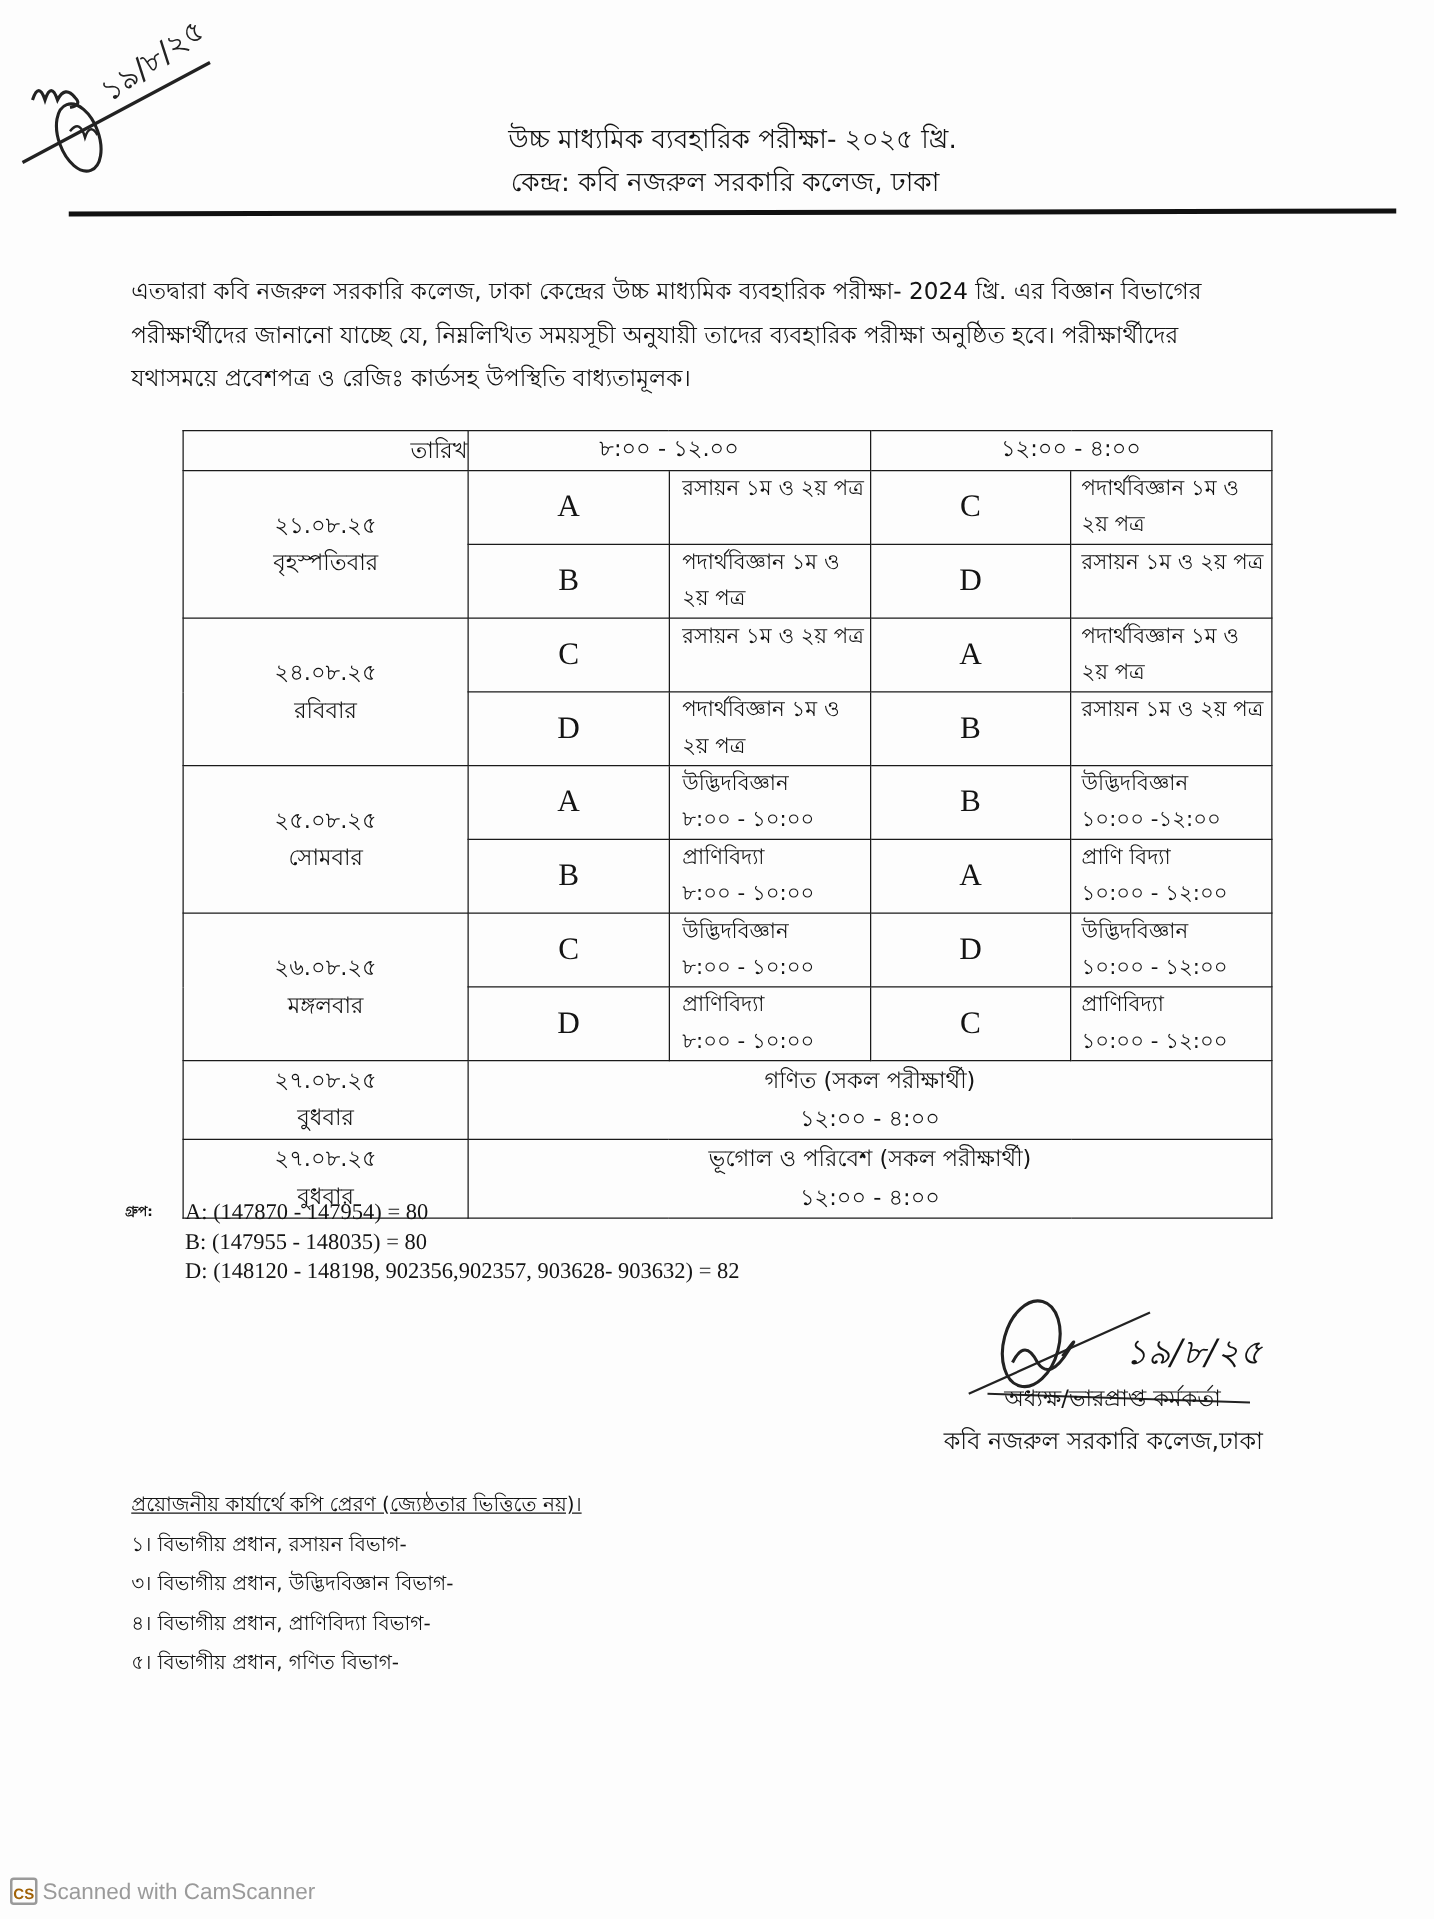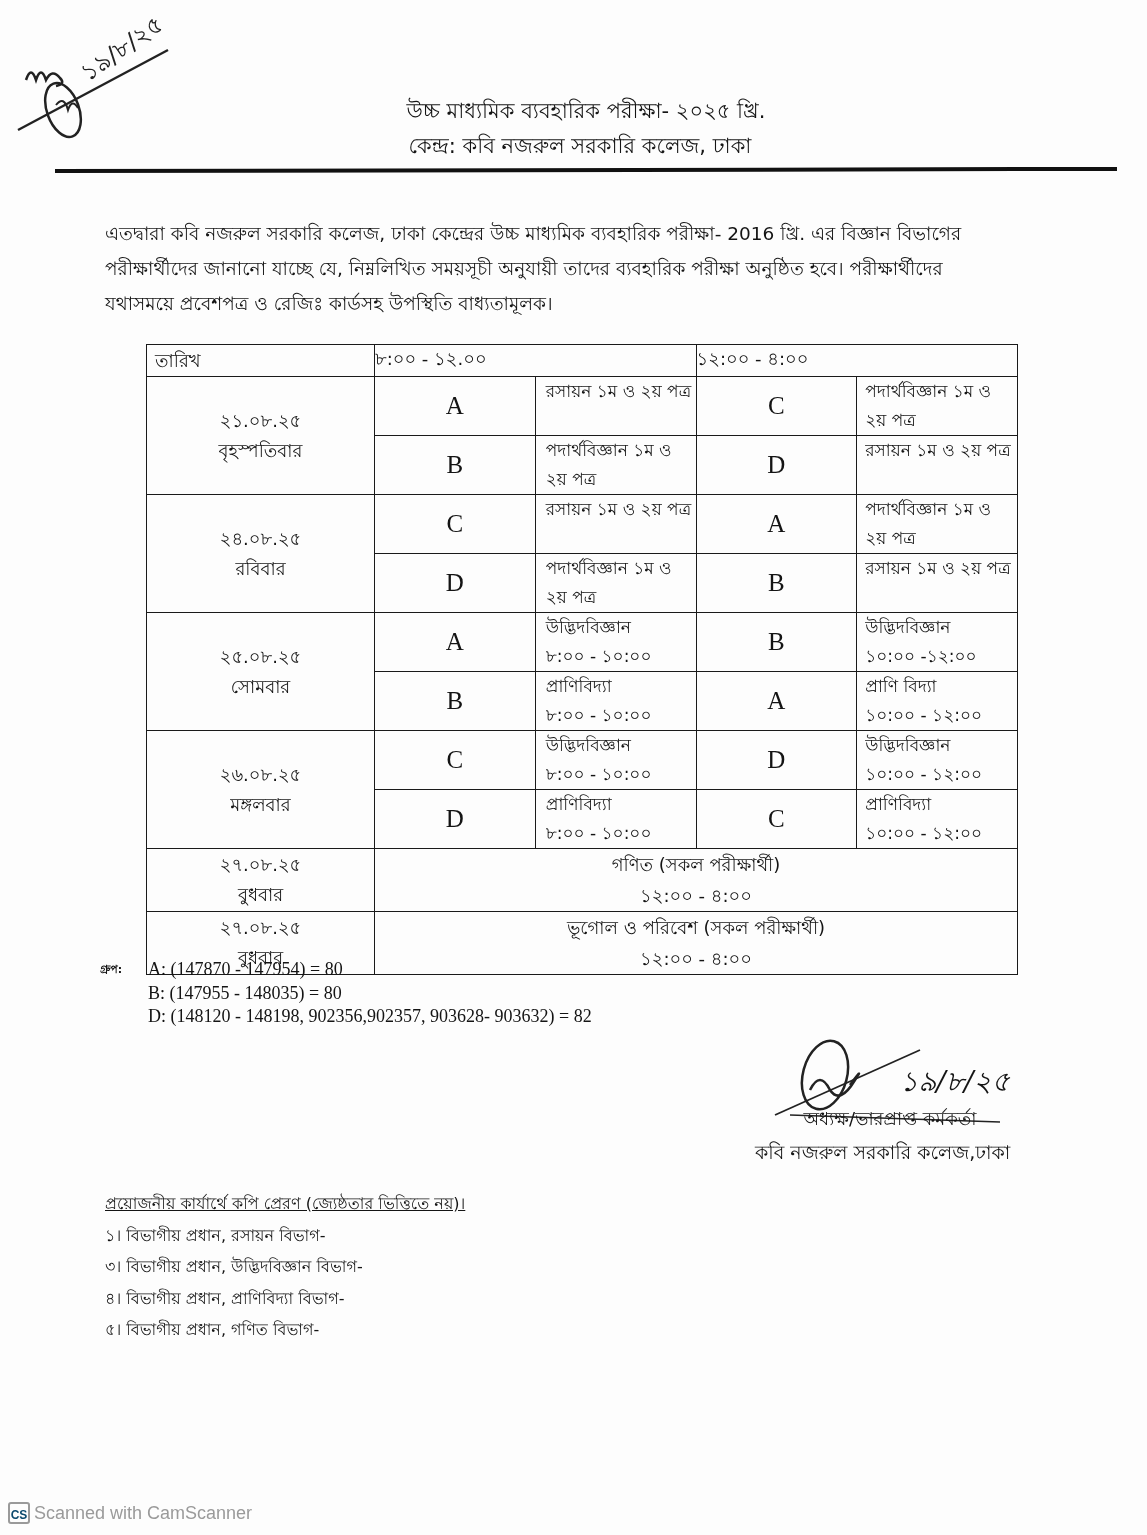--- a/index.html
+++ b/index.html
@@ -18,53 +18,53 @@
     position: absolute; left: 146px; top: 344px; width: 872px;
     border-collapse: collapse; table-layout: fixed; font-size: 17px;
   }
   table.sched td { border: 1.6px solid #1a1a1a; padding: 0; vertical-align: middle; }
   .c-date { width: 219px; text-align: center; font-size: 18px; line-height: 30px; }
   .c-grp { width: 63px; text-align: center; font-family: "Liberation Serif", serif; font-size: 25px; }
   .c-sub { width: 260px; padding-left: 10px !important; vertical-align: top !important; line-height: 29px; }
   .c-grp2 { width: 55px; text-align: center; font-family: "Liberation Serif", serif; font-size: 25px; }
   .c-sub2 { padding-left: 8px !important; vertical-align: top !important; line-height: 29px; }
   .hdr td { height: 31px; font-size: 18px; }
-  .hdr .lbl { padding-left: 8px !important; text-align: left; }
-  .hdr .ctr { }
+  .hdr .lbl { padding-left: 8px !important; text-align: right; }
+  .hdr .ctr { text-align: center; }
   .r2 { height: 44px; }
   .r3 { height: 58px; }
   .span-cell { text-align: center; line-height: 31px; font-size: 18px; }
   .groups { position: absolute; left: 100px; top: 958px; font-family: "Liberation Serif", serif; font-size: 18px; line-height: 23.5px; }
   .groups .lbl { position: absolute; left: 0; top: 0; font-family: "DejaVu Sans", sans-serif; font-size: 11px; font-weight: bold; }
   .groups .lines { margin-left: 48px; }
   .sig { position: absolute; left: 760px; top: 1030px; width: 300px; height: 140px; }
   .sig-date { position: absolute; left: 900px; top: 1060px; font-size: 28px; font-style: italic; font-family: "DejaVu Serif", serif; }
   .sig-role { position: absolute; left: 770px; top: 1105px; width: 240px; text-align: center; font-size: 18px; }
   .sig-inst { position: absolute; left: 755px; top: 1138px; font-size: 19px; }
   .cc { position: absolute; left: 105px; top: 1188px; font-size: 16px; line-height: 31.5px; }
   .cc .head { text-decoration: underline; }
   .footer { position: absolute; left: 8px; top: 1502px; font-size: 18px; color: #9a9a9a; font-family: "Liberation Sans", sans-serif; display: flex; align-items: center; gap: 4px; }
-  .cs-logo { display: inline-block; width: 22px; height: 22px; border: 2px solid #9a9a9a; border-radius: 3px; font-size: 12px; line-height: 22px; text-align: center; font-weight: bold; color: #0c4a6e; box-sizing: border-box; }
+  .cs-logo { display: inline-block; width: 22px; height: 22px; border: 2px solid #9a9a9a; border-radius: 3px; font-size: 12px; line-height: 22px; text-align: center; font-weight: bold; color: #a16207; box-sizing: border-box; }
 </style>
 </head>
 <body>
 
 <svg class="hand" viewBox="0 0 200 130">
   <path d="M10 120 L160 40" stroke="#222" stroke-width="2.5" fill="none"></path>
   <path d="M18 70 q5 -15 10 0 q5 -15 10 0 q6 -12 14 -2 q6 6 -4 8" stroke="#222" stroke-width="2.5" fill="none"></path>
   <ellipse cx="55" cy="100" rx="16" ry="28" stroke="#222" stroke-width="2.5" fill="none" transform="rotate(-20 55 100)"></ellipse>
   <path d="M48 95 q8 -10 12 5 q4 -12 10 -2" stroke="#222" stroke-width="2" fill="none"></path>
   <text x="80" y="72" font-size="24" fill="#222" transform="rotate(-35 80 72)">১৯/৮/২৫</text>
 </svg>
 
 <div class="title t1">উচ্চ মাধ্যমিক ব্যবহারিক পরীক্ষা- ২০২৫ খ্রি.</div>
 <div class="title t2">কেন্দ্র: কবি নজরুল সরকারি কলেজ, ঢাকা</div>
 <div class="rule"></div>
 
-<div class="para">এতদ্বারা কবি নজরুল সরকারি কলেজ, ঢাকা কেন্দ্রের উচ্চ মাধ্যমিক ব্যবহারিক পরীক্ষা- 2016 খ্রি. এর বিজ্ঞান বিভাগের পরীক্ষার্থীদের জানানো যাচ্ছে যে, নিম্নলিখিত সময়সূচী অনুযায়ী তাদের ব্যবহারিক পরীক্ষা অনুষ্ঠিত হবে। পরীক্ষার্থীদের যথাসময়ে প্রবেশপত্র ও রেজিঃ কার্ডসহ উপস্থিতি বাধ্যতামূলক।</div>
+<div class="para">এতদ্বারা কবি নজরুল সরকারি কলেজ, ঢাকা কেন্দ্রের উচ্চ মাধ্যমিক ব্যবহারিক পরীক্ষা- 2024 খ্রি. এর বিজ্ঞান বিভাগের পরীক্ষার্থীদের জানানো যাচ্ছে যে, নিম্নলিখিত সময়সূচী অনুযায়ী তাদের ব্যবহারিক পরীক্ষা অনুষ্ঠিত হবে। পরীক্ষার্থীদের যথাসময়ে প্রবেশপত্র ও রেজিঃ কার্ডসহ উপস্থিতি বাধ্যতামূলক।</div>
 
 <table class="sched">
   <tbody id="sched-body">
     <tr class="hdr">
       <td class="c-date lbl">তারিখ</td>
       <td class="ctr" colspan="2">৮:০০ - ১২.০০</td>
       <td class="ctr" colspan="2">১২:০০ - ৪:০০</td>
     </tr>
   <tr class="r2">
         <td class="c-date" rowspan="2">

